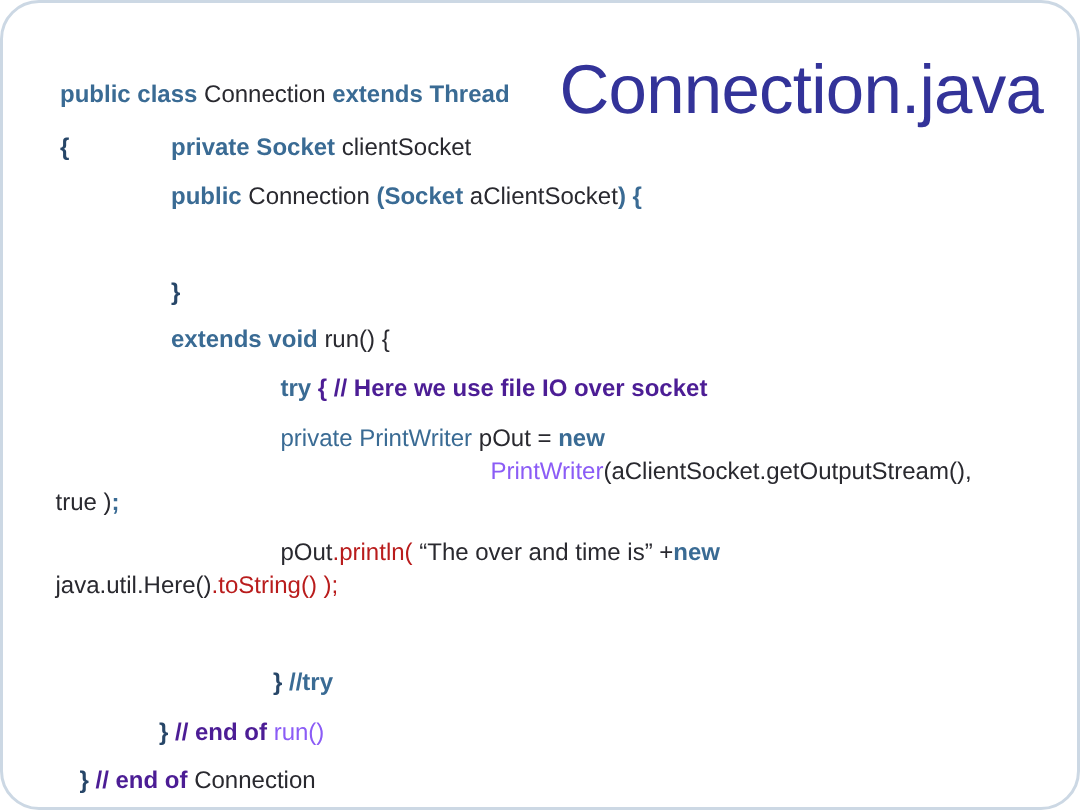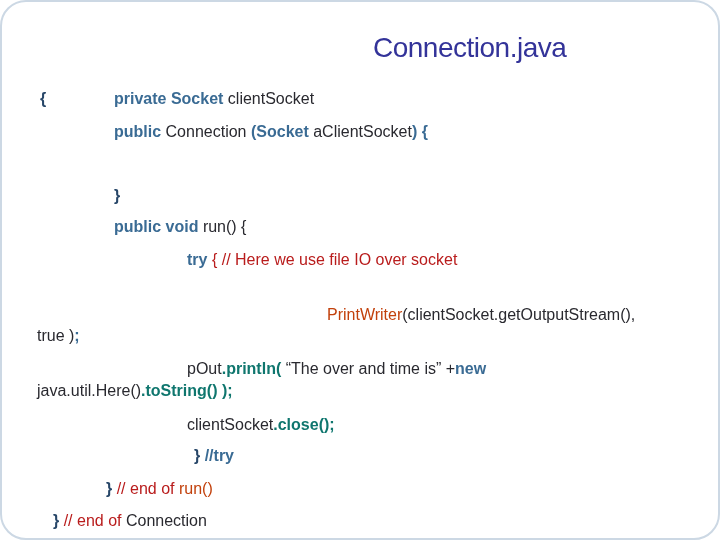--- a/index.html
+++ b/index.html
@@ -9,71 +9,72 @@
     background:#ffffff;
     box-sizing:border-box;
     border:2px solid #ccd8e4;
     border-radius:26px;
     overflow:hidden;
     font-family:"Liberation Sans", sans-serif;
   }
   .title{
     position:absolute;
     left:371px;top:30px;
-    font-size:28px;
+    font-size:46px;
     letter-spacing:-0.5px;
     color:#333399;
     white-space:pre;
     text-align:center;
   }
   .code-line{
     position:absolute;
     font-size:16px;
     white-space:pre;
     line-height:1.1;
   }
   .s-kw      {color:#3a6b94;font-weight:700;}
   .s-kwlight {color:#3a6b94;font-weight:400;}
   .s-dark    {color:#29292f;font-weight:400;}
   .s-brace   {color:#274668;font-weight:700;}
-  .s-navy    {color:#c2410c;font-weight:400;text-align:right;}
-  .s-method  {color:#0f766e;font-weight:700;}
-  .s-teal    {color:#b91c1c;font-weight:400;}
+  .s-navy    {color:#8b5cf6;font-weight:400;text-align:right;}
+  .s-method  {color:#b91c1c;font-weight:400;}
+  .s-teal    {color:#4c1d95;font-weight:700;}
 </style>
 </head>
 <body>
 
 <div id="slide">
 
   <div class="title">Connection.java</div>
 
+  <div class="code-line" style="left:38px;top:53px"><span class="s-kw">public class </span><span class="s-dark">Connection </span><span class="s-kw">extends Thread</span></div>
 
   <div class="code-line" style="left:38px;top:88px"><span class="s-brace">{</span></div>
 
   <div class="code-line" style="left:112px;top:88px"><span class="s-kw">private Socket </span><span class="s-dark">clientSocket</span></div>
 
   <div class="code-line" style="left:112px;top:121px"><span class="s-kw">public </span><span class="s-dark">Connection </span><span class="s-kw">(Socket </span><span class="s-dark">aClientSocket</span><span class="s-kw">) {</span></div>
 
 
   <div class="code-line" style="left:112px;top:185px"><span class="s-brace">}</span></div>
 
-  <div class="code-line" style="left:112px;top:216px"><span class="s-kw">public void </span><span class="s-dark">run() {</span></div>
+  <div class="code-line" style="left:112px;top:216px"><span class="s-kw">extends void </span><span class="s-dark">run() {</span></div>
 
   <div class="code-line" style="left:185px;top:249px"><span class="s-kw">try </span><span class="s-teal">{ // Here we use file IO over socket</span></div>
 
+  <div class="code-line" style="left:185px;top:282px"><span class="s-kwlight">private PrintWriter </span><span class="s-dark">pOut = </span><span class="s-kw">new</span></div>
 
-  <div class="code-line" style="left:325px;top:304px"><span class="s-navy">PrintWriter</span><span class="s-dark">(clientSocket.getOutputStream(),</span></div>
+  <div class="code-line" style="left:325px;top:304px"><span class="s-navy">PrintWriter</span><span class="s-dark">(aClientSocket.getOutputStream(),</span></div>
 
   <div class="code-line" style="left:35px;top:325px"><span class="s-dark">true )</span><span class="s-kw">;</span></div>
 
   <div class="code-line" style="left:185px;top:358px"><span class="s-dark">pOut</span><span class="s-method">.println(</span><span class="s-dark"> “The over and time is” +</span><span class="s-kw">new</span></div>
 
   <div class="code-line" style="left:35px;top:380px"><span class="s-dark">java.util.Here()</span><span class="s-method">.toString() );</span></div>
 
-  <div class="code-line" style="left:185px;top:414px"><span class="s-dark">clientSocket</span><span class="s-method">.close();</span></div>
 
-  <div class="code-line" style="left:192px;top:445px"><span class="s-brace">} </span><span class="s-kw">//try</span></div>
+  <div class="code-line" style="left:180px;top:445px"><span class="s-brace">} </span><span class="s-kw">//try</span></div>
 
   <div class="code-line" style="left:104px;top:478px"><span class="s-brace">} </span><span class="s-teal">// end of </span><span class="s-navy">run()</span></div>
 
   <div class="code-line" style="left:51px;top:510px"><span class="s-brace">} </span><span class="s-teal">// end of </span><span class="s-dark">Connection</span></div>
 
 </div>
 
 </body></html>

